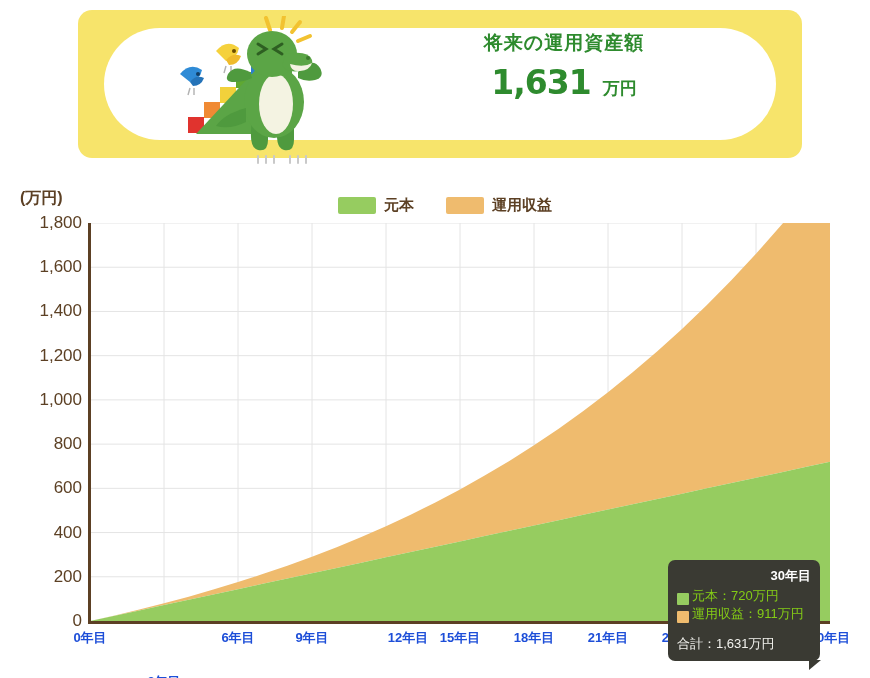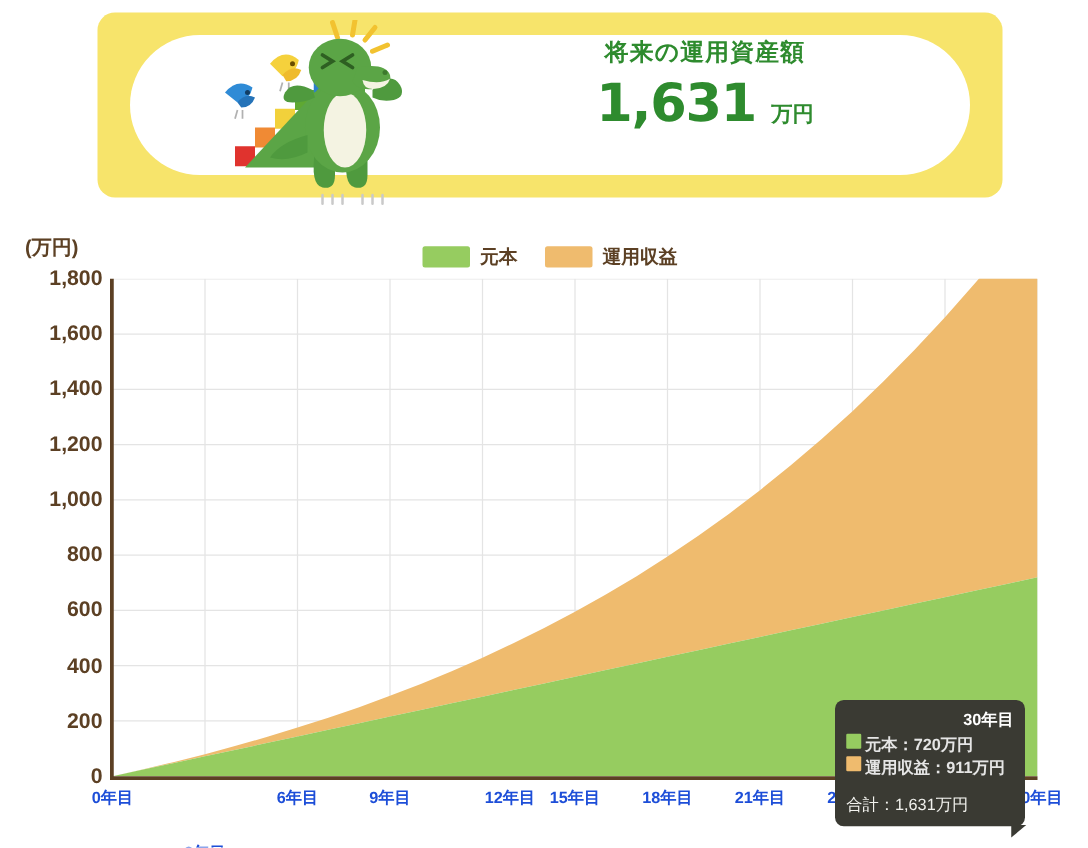--- a/index.html
+++ b/index.html
@@ -24,45 +24,45 @@
     text-align:center;
   }
   #hero-title{
     font-size:19px;font-weight:bold;color:#2E8B2E;letter-spacing:1px;
     line-height:22px;
   }
   #hero-value-row{
     margin-top:6px;display:flex;align-items:baseline;justify-content:center;gap:12px;
   }
   #hero-amount{
-    font-size:42px;font-weight:bold;color:#2E8B2E;letter-spacing:-1px;
+    font-size:33px;font-weight:bold;color:#2E8B2E;letter-spacing:-1px;
     line-height:46px;font-family:"DejaVu Sans",sans-serif;
   }
   #hero-unit{font-size:17px;font-weight:bold;color:#2E8B2E;}
 
   
   #mascot{position:absolute;left:96px;top:6px;width:156px;height:150px;}
 
   
   #axis-unit{
     position:absolute;left:20px;top:188px;font-size:16px;font-weight:bold;color:#5C4024;
   }
   #legend{
-    position:absolute;left:338px;top:196px;display:flex;align-items:center;justify-content:space-between;
+    position:absolute;left:338px;top:196px;display:flex;align-items:center;gap:10px;justify-content:space-between;
   }
   .lg-item{display:flex;align-items:center;gap:8px;}
   .lg-sw{width:38px;height:17px;border-radius:2px;}
   .lg-tx{font-size:15px;font-weight:bold;color:#5C4024;}
 
   #plot-wrap{position:absolute;left:0;top:215px;width:870px;height:463px;}
 
   
   .ylab{
     position:absolute;right:788px;width:auto;text-align:right;
-    font-size:17px;font-weight:bold;color:#5C4024;
+    font-size:17px;font-weight:normal;color:#5C4024;
     transform:translateY(-50%);white-space:nowrap;
   }
   
   .xlab{
     position:absolute;top:414px;font-size:13px;font-weight:bold;color:#1d4ed8;
     transform:translateX(-50%);white-space:nowrap;
   }
 
   #plot{
     position:absolute;left:90px;top:8px;width:740px;height:398px;
@@ -78,22 +78,22 @@
   #tooltip{
     position:absolute;left:668px;top:345px;width:152px;
     background:#3a3a33;border-radius:7px;padding:7px 9px 8px 9px;
     box-sizing:border-box;
   }
   #tt-title{
     text-align:right;font-size:13px;font-weight:bold;color:#ffffff;
     line-height:17px;margin-bottom:3px;
   }
   .tt-row{
-    display:flex;align-items:flex-start;gap:3px;
-    font-size:13px;color:#e5e5e5;line-height:18px;white-space:nowrap;font-weight:bold;
+    display:flex;align-items:flex-end;gap:3px;
+    font-size:13px;color:#84cc16;line-height:18px;white-space:nowrap;
   }
   .tt-sw{width:12px;height:12px;flex:none;border-radius:1px;}
   #tt-total{
     font-size:13px;color:#f2f2ee;line-height:19px;white-space:nowrap;margin-top:11px;
   }
   #tt-pointer{
     position:absolute;right:-1px;bottom:-9px;width:0;height:0;
     border-left:12px solid #3a3a33;border-bottom:10px solid transparent;
   }
 </style>

